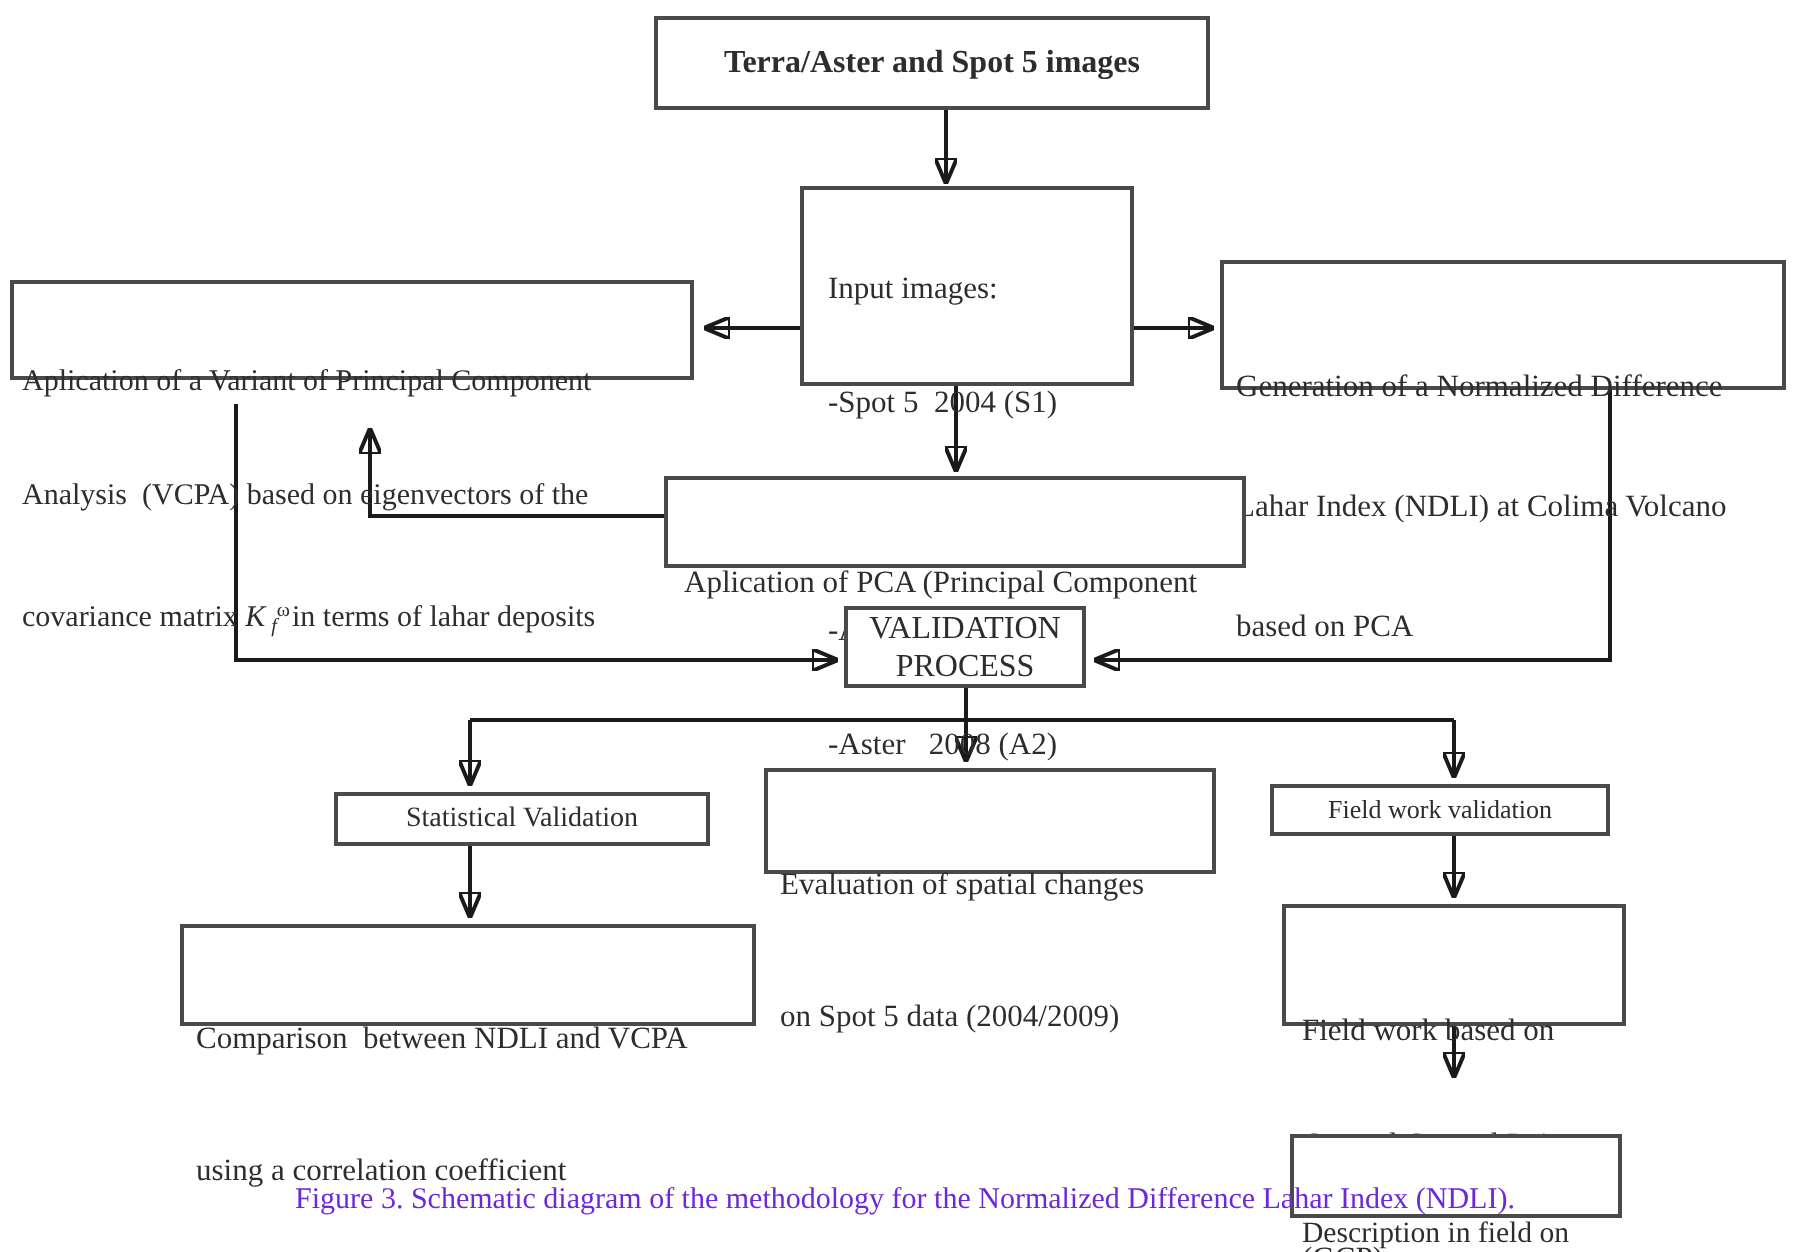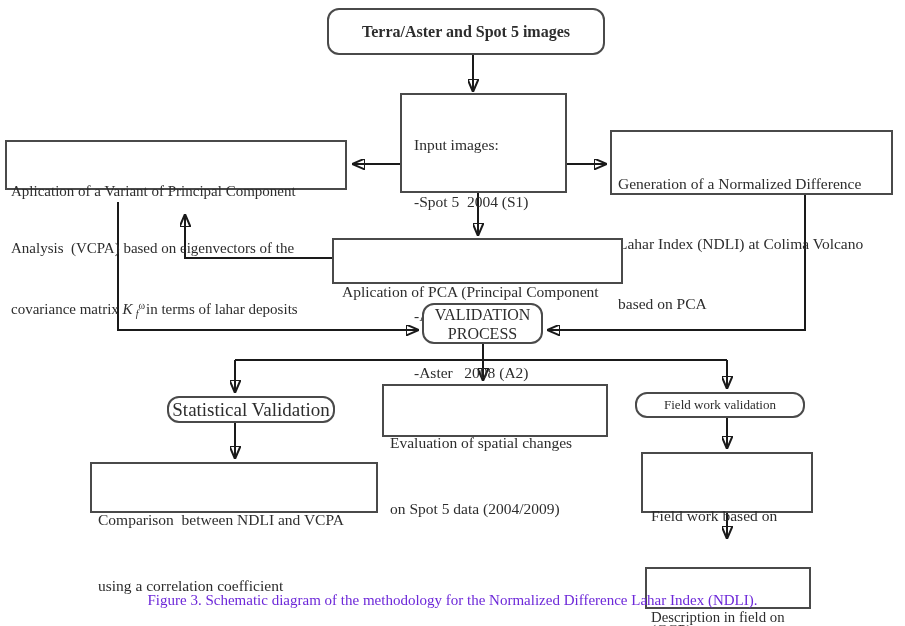--- a/index.html
+++ b/index.html
@@ -3,32 +3,32 @@
 <meta charset="utf-8">
 <style>
   html,body{margin:0;padding:0;background:#ffffff;}
   .canvas{
     position:relative;width:905px;height:626px;background:#ffffff;
     font-family:"Liberation Serif", serif;color:#2d2d2d;overflow:hidden;
   }
   .box{
     position:absolute;border:2px solid #4a4a4a;background:#ffffff;
     box-sizing:border-box;font-size:15.5px;line-height:20px;
-    padding:2px 6px;white-space:pre;
+    padding:12px 6px;white-space:pre;
   }
   .box .line{display:block;white-space:pre;}
-  .centered{display:flex;flex-direction:column;justify-content:center;align-items:center;text-align:center;padding:0;border-radius:12px;}
+  .centered{display:flex;flex-direction:column;justify-content:center;align-items:center;text-align:center;padding:0;}
   .bold{font-weight:bold;}
   #box-terra{left:327px;top:8px;width:278px;height:47px;font-size:16px;}
   #box-input{left:400px;top:93px;width:167px;height:100px;line-height:19px;padding:2px 6px 2px 12px;}
   #box-vcpa{left:5px;top:140px;width:342px;height:50px;font-size:15px;line-height:19px;padding:2px 4px;}
   #box-ndli{left:610px;top:130px;width:283px;height:65px;}
   #box-pca{left:332px;top:238px;width:291px;height:46px;padding:2px 8px;}
   #box-validation{left:422px;top:303px;width:121px;height:41px;font-size:16px;line-height:19px;}
-  #box-statistical{left:167px;top:396px;width:168px;height:27px;font-size:19px;}
+  #box-statistical{left:167px;top:396px;width:188px;height:27px;font-size:14px;}
   #box-evaluation{left:382px;top:384px;width:226px;height:53px;line-height:22px;padding:2px 6px;}
   #box-fieldwork{left:635px;top:392px;width:170px;height:26px;font-size:13px;}
   #box-comparison{left:90px;top:462px;width:288px;height:51px;line-height:22px;padding:1px 6px;}
   #box-gcp{left:641px;top:452px;width:172px;height:61px;line-height:19px;padding:14px 8px;}
   #box-description{left:645px;top:542px;width:166px;height:42px;font-size:14.8px;line-height:19px;padding:1px 4px;margin-top:25px;}
   .math-base{font-style:italic;}
   .math-sub{font-style:italic;font-size:10px;vertical-align:-3px;margin-left:3px;}
   .math-sup{font-size:10px;vertical-align:5px;margin-right:1px;}
   #arrows{position:absolute;left:0;top:0;width:905px;height:626px;pointer-events:none;}
   #arrows path{fill:none;stroke:#1a1a1a;stroke-width:2;}

